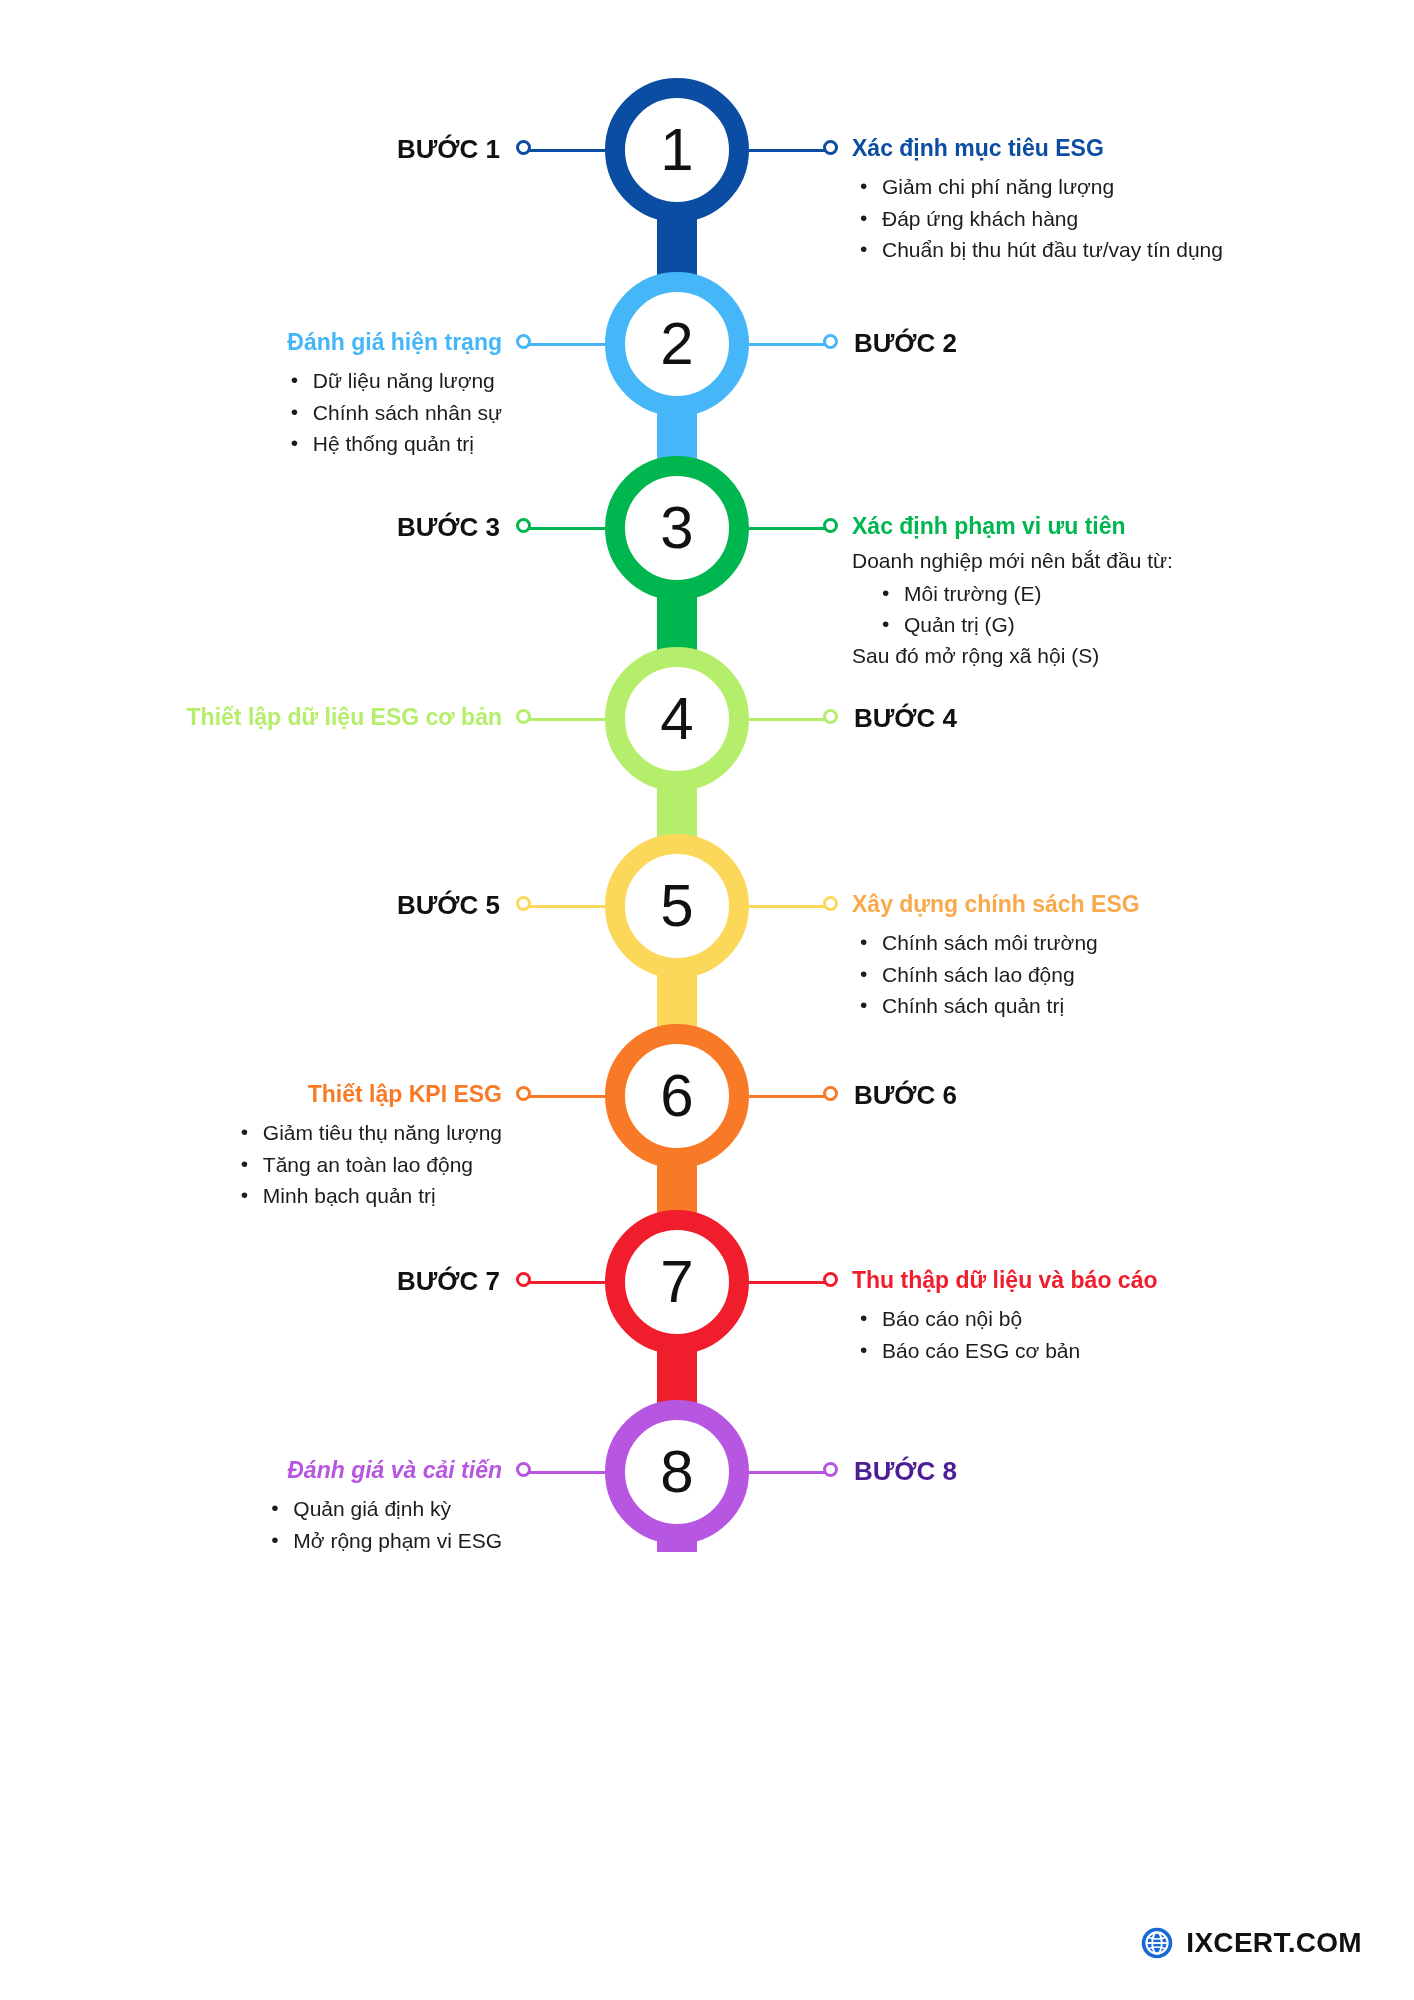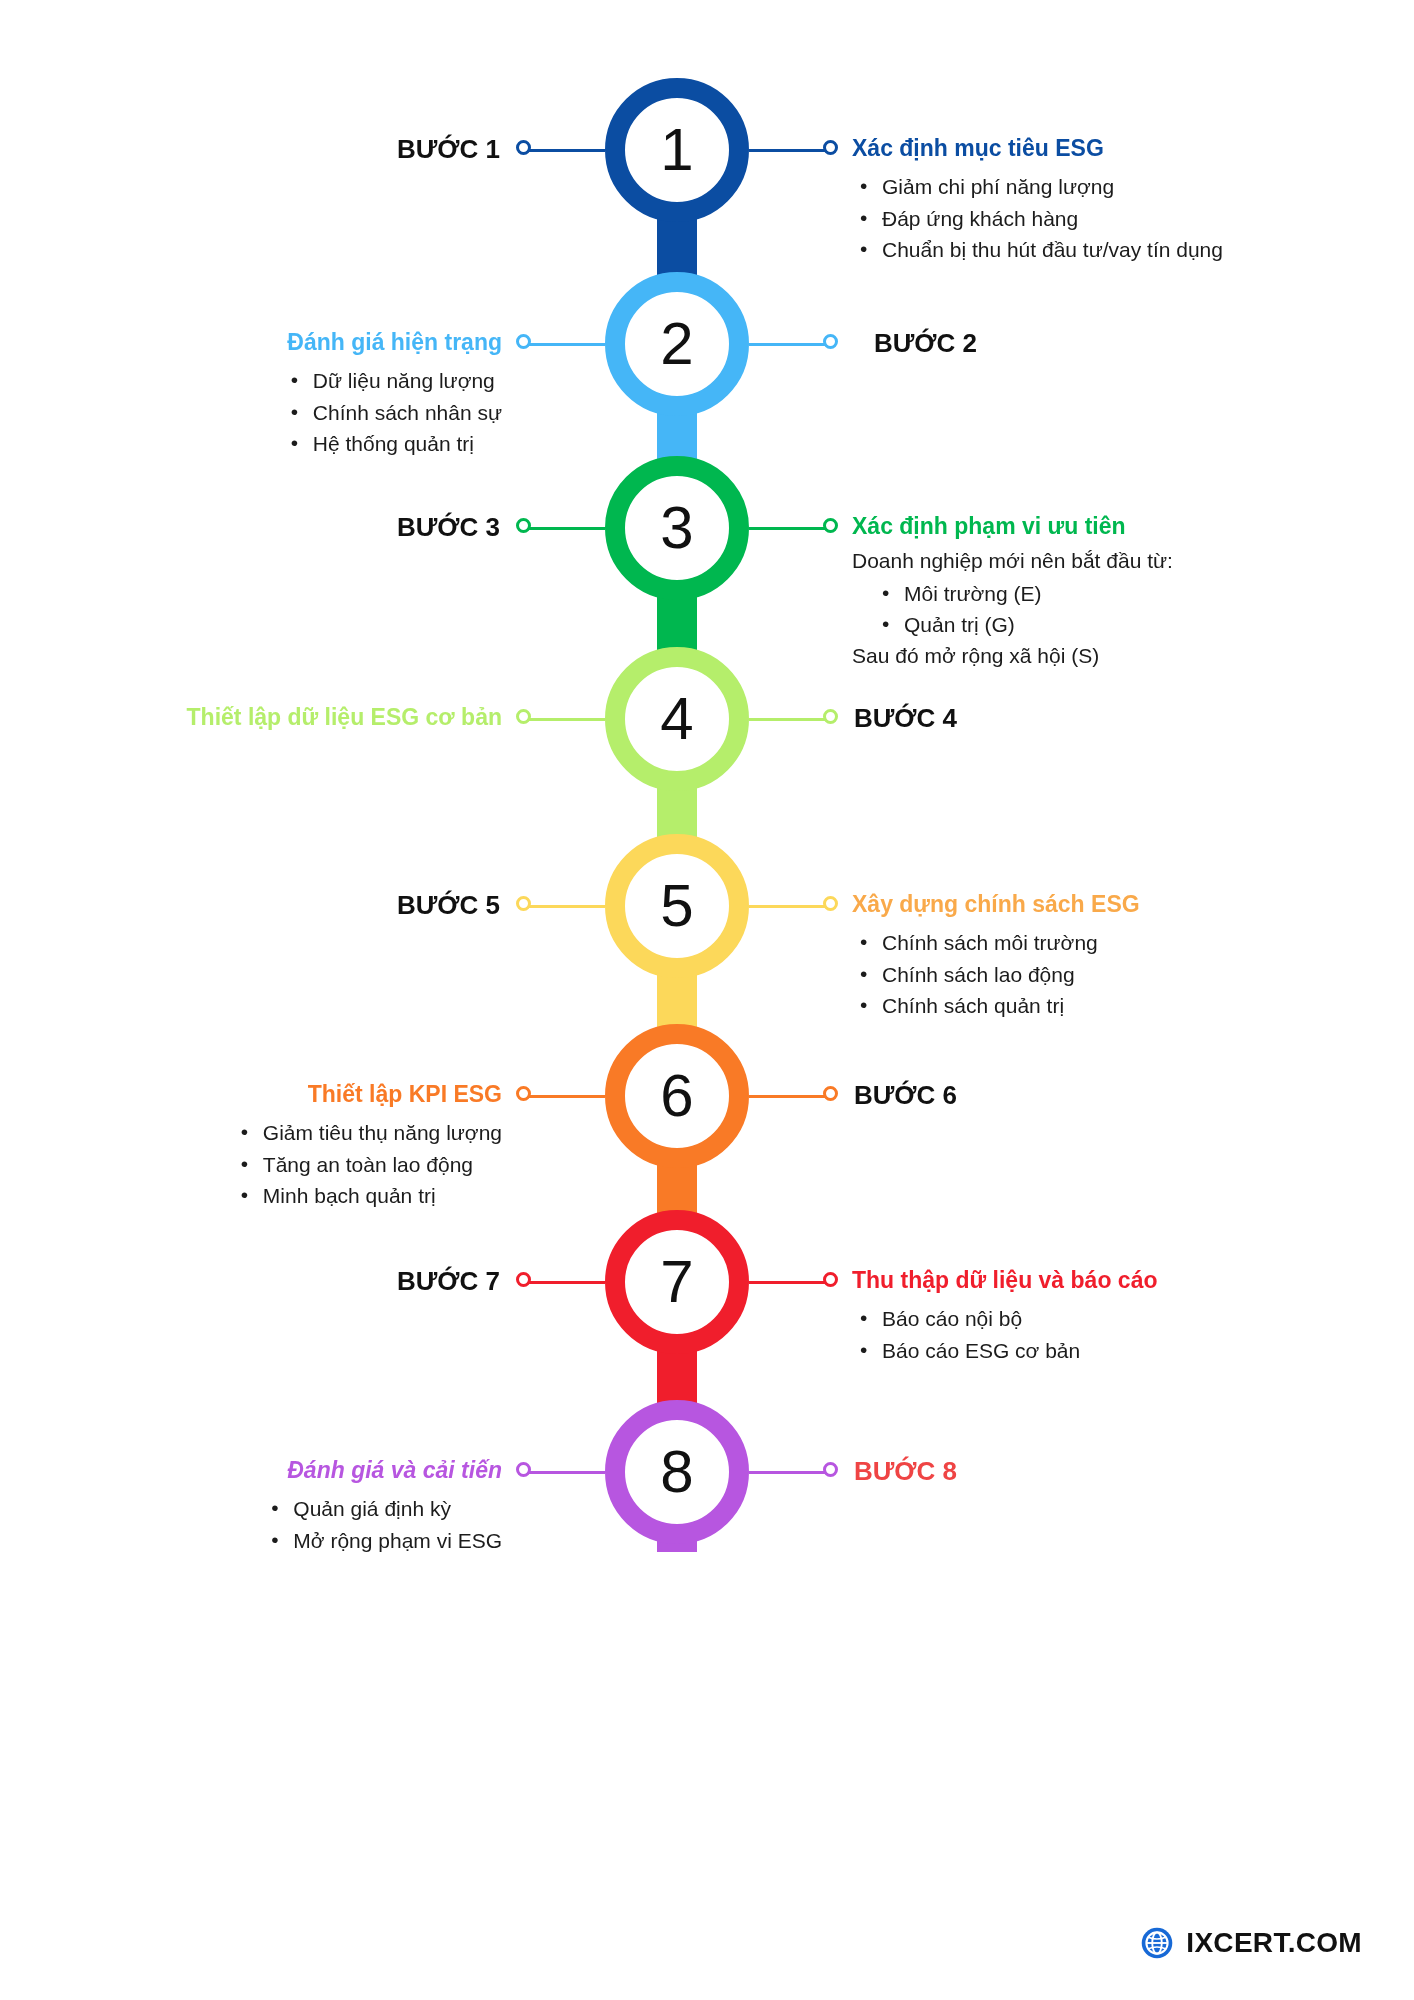--- a/index.html
+++ b/index.html
@@ -202,21 +202,21 @@
         <ul class="c-list" style="margin-top: 10px;">
           <li>Giảm chi phí năng lượng</li>
           <li>Đáp ứng khách hàng</li>
           <li>Chuẩn bị thu hút đầu tư/vay tín dụng</li>
         </ul>
       </div>
       <div class="conn" style="top: 343px; background: rgb(69, 182, 247); left: 527px; width: 78px;"></div>
       <div class="dot" style="top: 333.5px; border-color: rgb(69, 182, 247); left: 516px;"></div>
       <div class="conn" style="top: 343px; background: rgb(69, 182, 247); left: 749px; width: 78px;"></div>
       <div class="dot" style="top: 333.5px; border-color: rgb(69, 182, 247); left: 823px;"></div>
-      <div class="steplabel right" style="top: 330px; left: 854px; margin-left: 20px;">BƯỚC 2</div>
+      <div class="steplabel right" style="top: 330px; left: 854px;">BƯỚC 2</div>
       <div class="content left" style="top: 329px; right: 912px; text-align: left; display: inline-block;">
         <div class="c-head" style="color: rgb(69, 182, 247); text-align: right;">Đánh giá hiện trạng</div>
         <ul class="c-list" style="margin-top: 10px;">
           <li>Dữ liệu năng lượng</li>
           <li>Chính sách nhân sự</li>
           <li>Hệ thống quản trị</li>
         </ul>
       </div>
       <div class="conn" style="top: 527px; background: rgb(0, 183, 79); left: 749px; width: 78px;"></div>
       <div class="dot" style="top: 517.5px; border-color: rgb(0, 183, 79); left: 823px;"></div>
@@ -275,21 +275,21 @@
         <div class="c-head" style="color: rgb(240, 30, 44);">Thu thập dữ liệu và báo cáo</div>
         <ul class="c-list" style="margin-top: 10px;">
           <li>Báo cáo nội bộ</li>
           <li>Báo cáo ESG cơ bản</li>
         </ul>
       </div>
       <div class="conn" style="top: 1471px; background: rgb(183, 86, 224); left: 527px; width: 78px;"></div>
       <div class="dot" style="top: 1461.5px; border-color: rgb(183, 86, 224); left: 516px;"></div>
       <div class="conn" style="top: 1471px; background: rgb(183, 86, 224); left: 749px; width: 78px;"></div>
       <div class="dot" style="top: 1461.5px; border-color: rgb(183, 86, 224); left: 823px;"></div>
-      <div class="steplabel right" style="top: 1458px; color: #ef4444; left: 854px;">BƯỚC 8</div>
+      <div class="steplabel right" style="top: 1458px; color: #4c1d95; left: 854px;">BƯỚC 8</div>
       <div class="content left" style="top: 1457px; right: 912px; text-align: left; display: inline-block;">
         <div class="c-head" style="color: rgb(183, 86, 224); text-align: right; font-style: italic;">Đánh giá và cải tiến</div>
         <ul class="c-list" style="margin-top: 10px;">
           <li>Quản giá định kỳ</li>
           <li>Mở rộng phạm vi ESG</li>
         </ul>
       </div>
     </div>
 
   <div id="brand">

